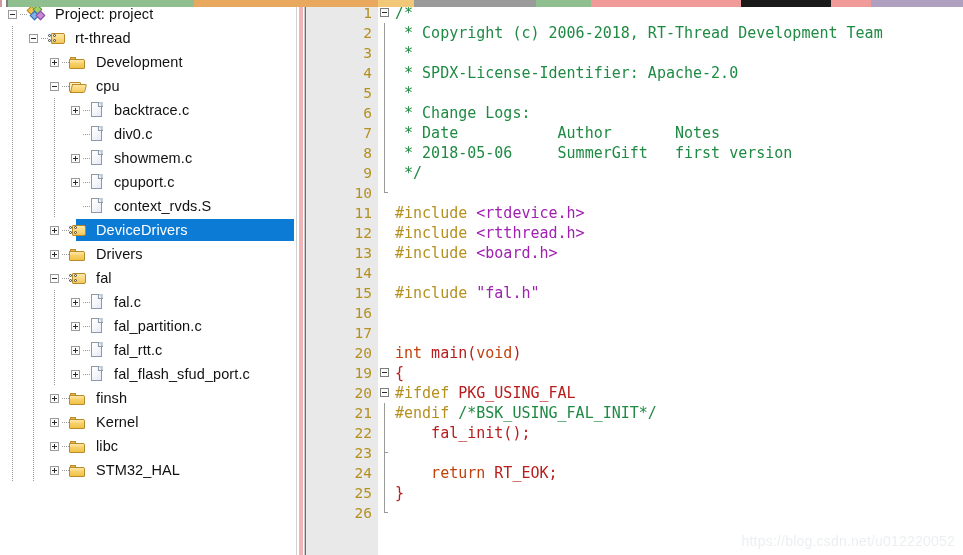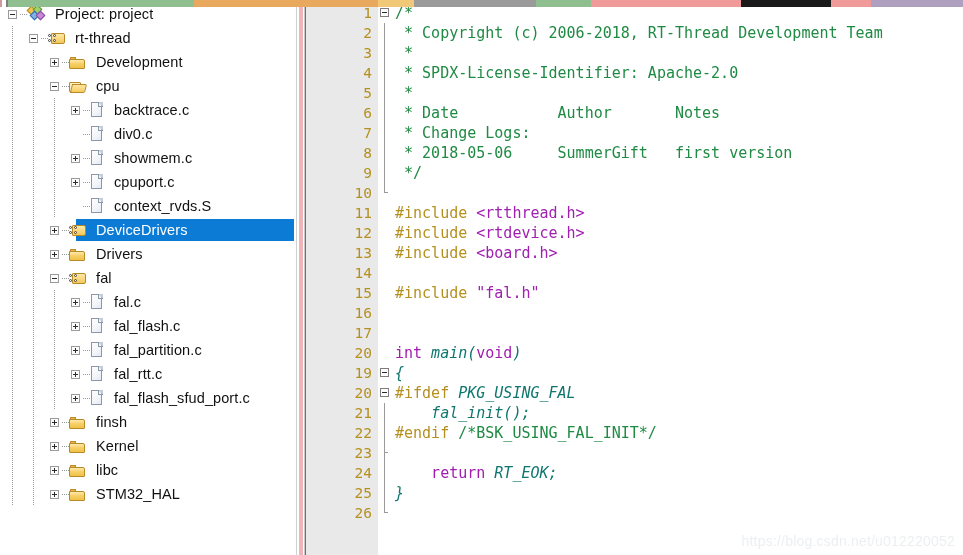--- a/index.html
+++ b/index.html
@@ -366,22 +366,22 @@
     height: 20px;
     line-height: 20px;
     white-space: pre;
     font-family: "DejaVu Sans Mono", "Liberation Mono", monospace;
     font-size: 15px;
     color: #000000;
   }
   .tk-comment { color: #1f8a43; }
   .tk-pre     { color: #b5901f; }
   .tk-header  { color: #a020b0; }
-  .tk-kw      { color: #a21caf; }
-  .tk-plain   { color: #0f766e; font-style: italic; }
+  .tk-kw      { color: #c2410c; }
+  .tk-plain   { color: #b91c1c; }
 
   
   #watermark {
     position: absolute;
     right: 8px;
     bottom: 6px;
     font-family: "Liberation Sans", sans-serif;
     font-size: 14px;
     color: #eceff1;
     letter-spacing: 0.2px;
@@ -578,34 +578,20 @@
           <div class="guide" style="left: 54px;"></div>
           <div class="indent" style="width: 71px;"></div>
           <div class="expander plus"></div>
           <div class="connector"></div>
           <div class="icon file">
             <div class="page"></div>
             <div class="corner"></div>
             <div class="corner2"></div>
           </div>
           <span class="node-label">fal.c</span>
-        </div>
-        <div class="tree-row">
-          <div class="guide" style="left: 12px;"></div>
-          <div class="guide" style="left: 33px;"></div>
-          <div class="guide" style="left: 54px;"></div>
-          <div class="indent" style="width: 71px;"></div>
-          <div class="expander plus"></div>
-          <div class="connector"></div>
-          <div class="icon file">
-            <div class="page"></div>
-            <div class="corner"></div>
-            <div class="corner2"></div>
-          </div>
-          <span class="node-label">fal_flash.c</span>
         </div>
         <div class="tree-row">
           <div class="guide" style="left: 12px;"></div>
           <div class="guide" style="left: 33px;"></div>
           <div class="guide" style="left: 54px;"></div>
           <div class="indent" style="width: 71px;"></div>
           <div class="expander plus"></div>
           <div class="connector"></div>
           <div class="icon file">
             <div class="page"></div>
@@ -780,37 +766,37 @@
           <div class="fr">
             <div class="fold-end"></div>
           </div>
         </div>
       <div id="code-lines">
           <div class="cl"><span class="tk-comment">/*</span></div>
           <div class="cl"><span class="tk-comment"> * Copyright (c) 2006-2018, RT-Thread Development Team</span></div>
           <div class="cl"><span class="tk-comment"> *</span></div>
           <div class="cl"><span class="tk-comment"> * SPDX-License-Identifier: Apache-2.0</span></div>
           <div class="cl"><span class="tk-comment"> *</span></div>
+          <div class="cl"><span class="tk-comment"> * Change Logs:</span></div>
           <div class="cl"><span class="tk-comment"> * Date           Author       Notes</span></div>
-          <div class="cl"><span class="tk-comment"> * Change Logs:</span></div>
           <div class="cl"><span class="tk-comment"> * 2018-05-06     SummerGift   first version</span></div>
           <div class="cl"><span class="tk-comment"> */</span></div>
           <div class="cl">&nbsp;</div>
+          <div class="cl"><span class="tk-pre">#include</span><span class="tk-plain"> </span><span class="tk-header">&lt;rtdevice.h&gt;</span></div>
           <div class="cl"><span class="tk-pre">#include</span><span class="tk-plain"> </span><span class="tk-header">&lt;rtthread.h&gt;</span></div>
-          <div class="cl"><span class="tk-pre">#include</span><span class="tk-plain"> </span><span class="tk-header">&lt;rtdevice.h&gt;</span></div>
           <div class="cl"><span class="tk-pre">#include</span><span class="tk-plain"> </span><span class="tk-header">&lt;board.h&gt;</span></div>
           <div class="cl">&nbsp;</div>
           <div class="cl"><span class="tk-pre">#include</span><span class="tk-plain"> </span><span class="tk-header">"fal.h"</span></div>
           <div class="cl">&nbsp;</div>
           <div class="cl">&nbsp;</div>
           <div class="cl"><span class="tk-kw">int</span><span class="tk-plain"> main(</span><span class="tk-kw">void</span><span class="tk-plain">)</span></div>
           <div class="cl"><span class="tk-plain">{</span></div>
           <div class="cl"><span class="tk-pre">#ifdef</span><span class="tk-plain"> PKG_USING_FAL</span></div>
+          <div class="cl"><span class="tk-pre">#endif</span><span class="tk-plain"> </span><span class="tk-comment">/*BSK_USING_FAL_INIT*/</span></div>
           <div class="cl"><span class="tk-plain">    fal_init();</span></div>
-          <div class="cl"><span class="tk-pre">#endif</span><span class="tk-plain"> </span><span class="tk-comment">/*BSK_USING_FAL_INIT*/</span></div>
           <div class="cl">&nbsp;</div>
           <div class="cl"><span class="tk-kw">    return </span><span class="tk-plain">RT_EOK;</span></div>
           <div class="cl"><span class="tk-plain">}</span></div>
           <div class="cl">&nbsp;</div>
         </div>
     </div>
   </div>
 
 </div>
 

